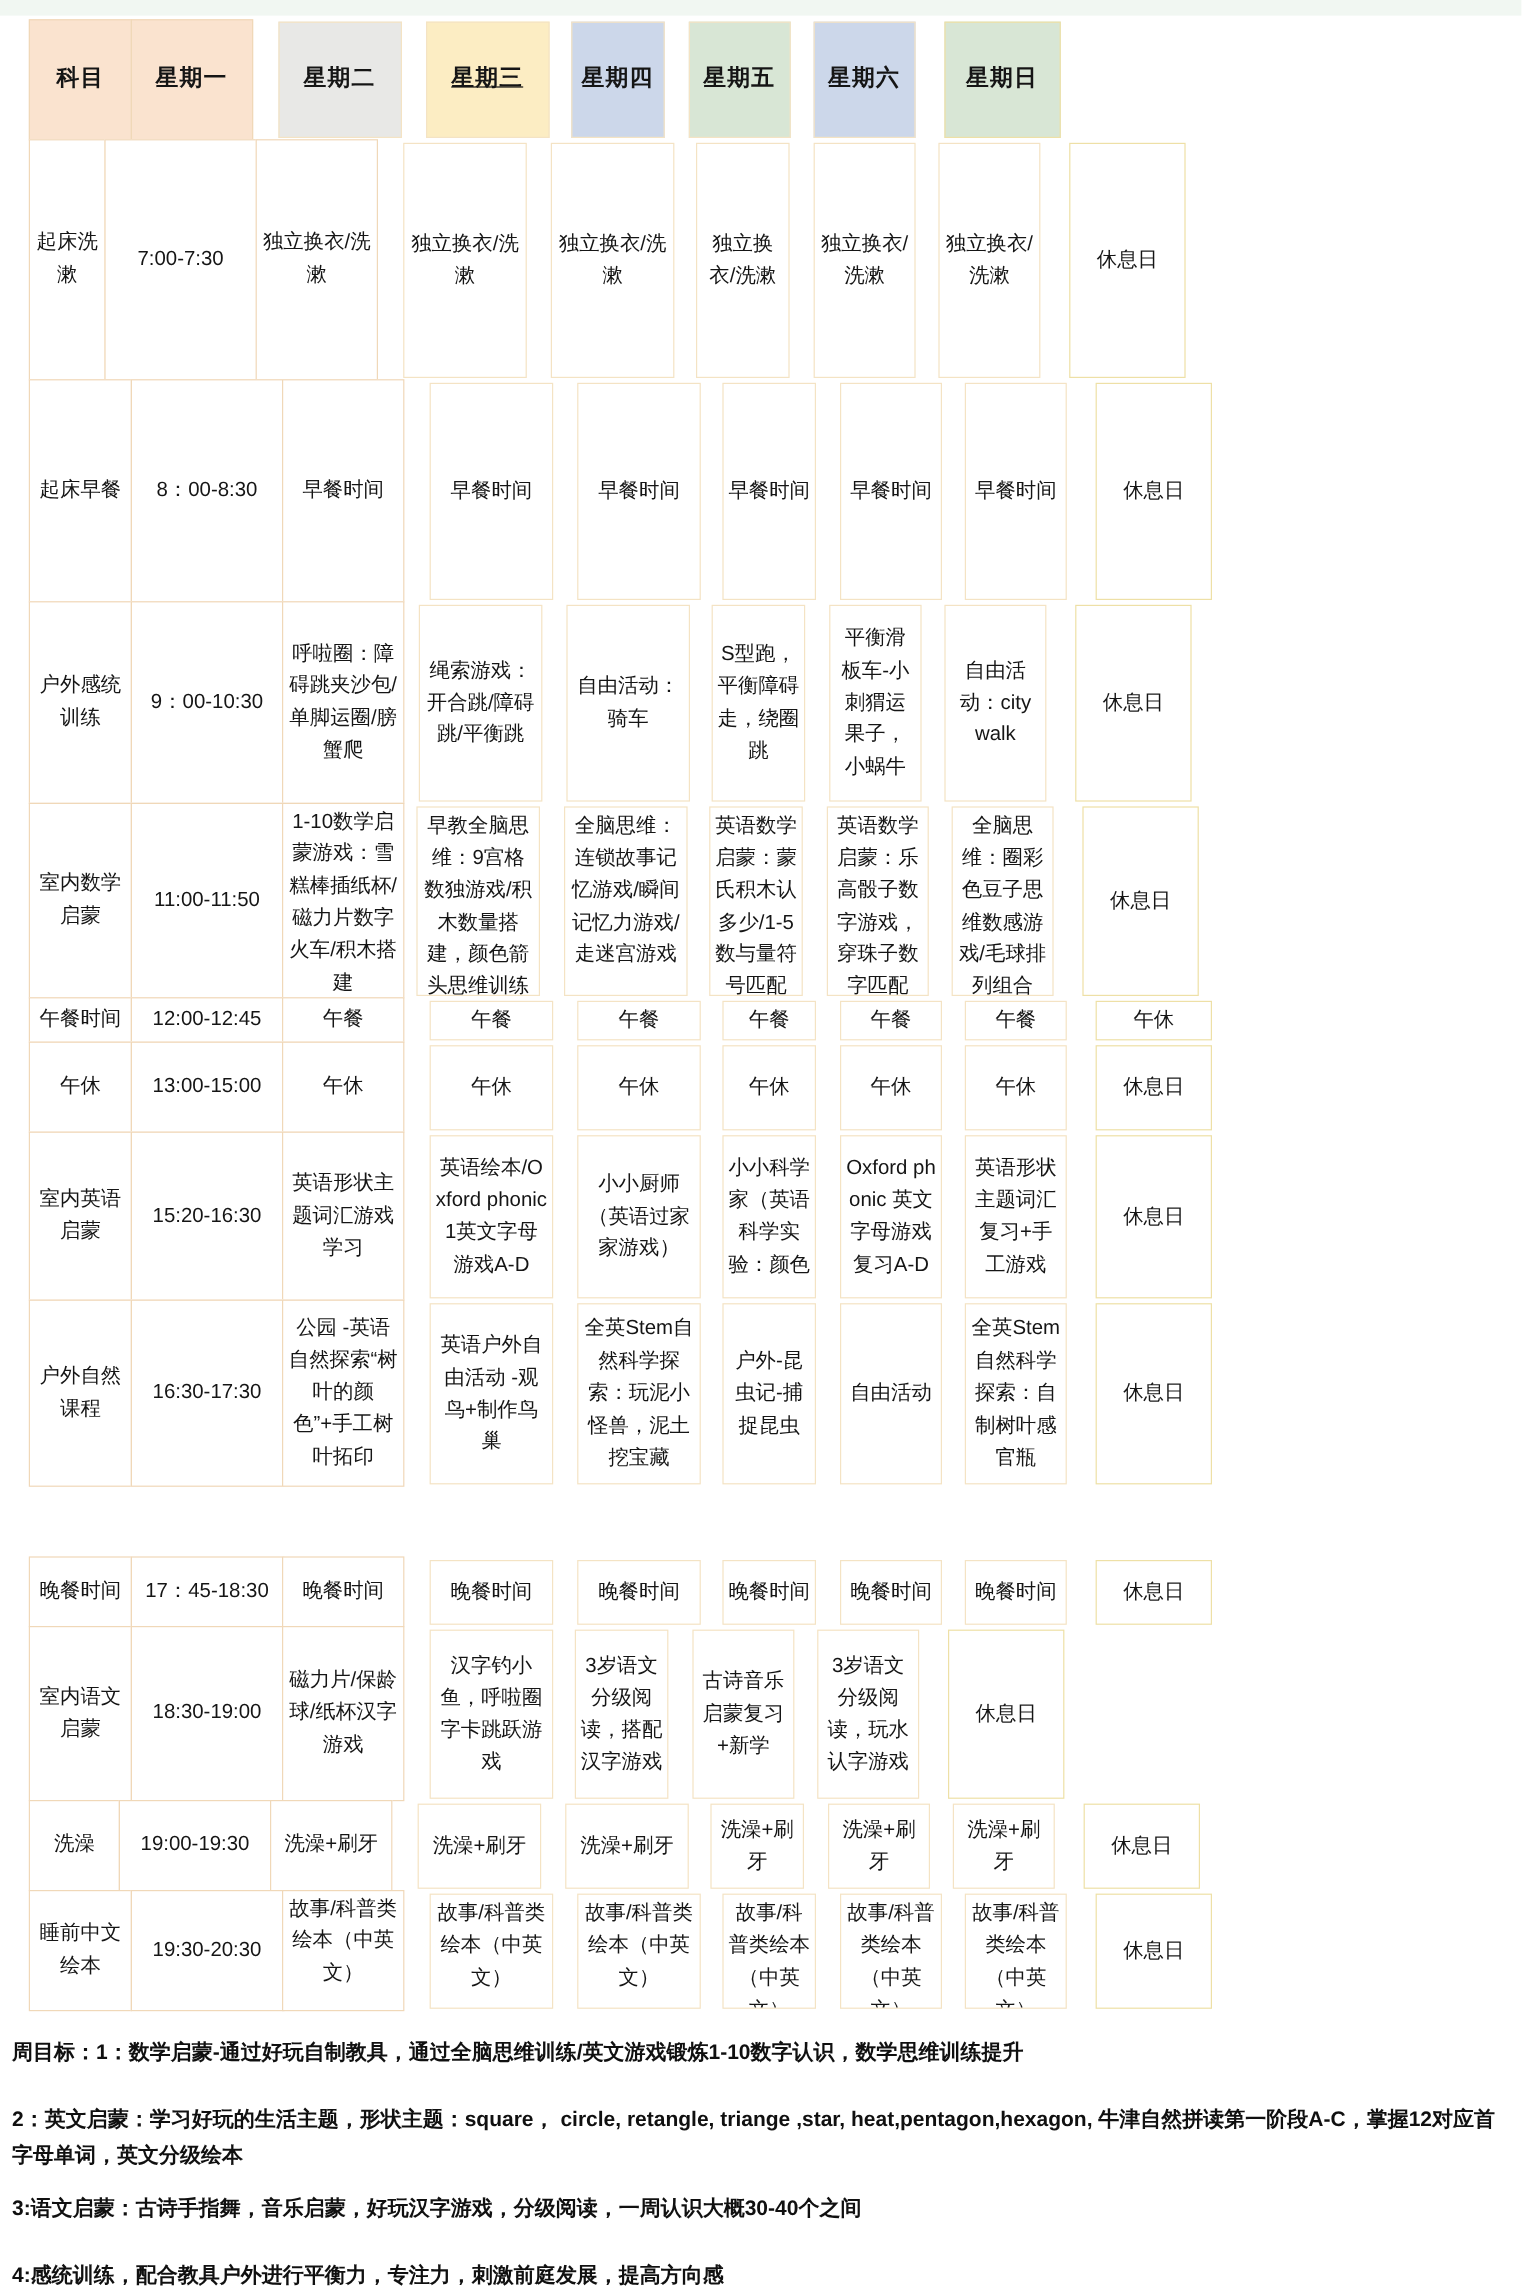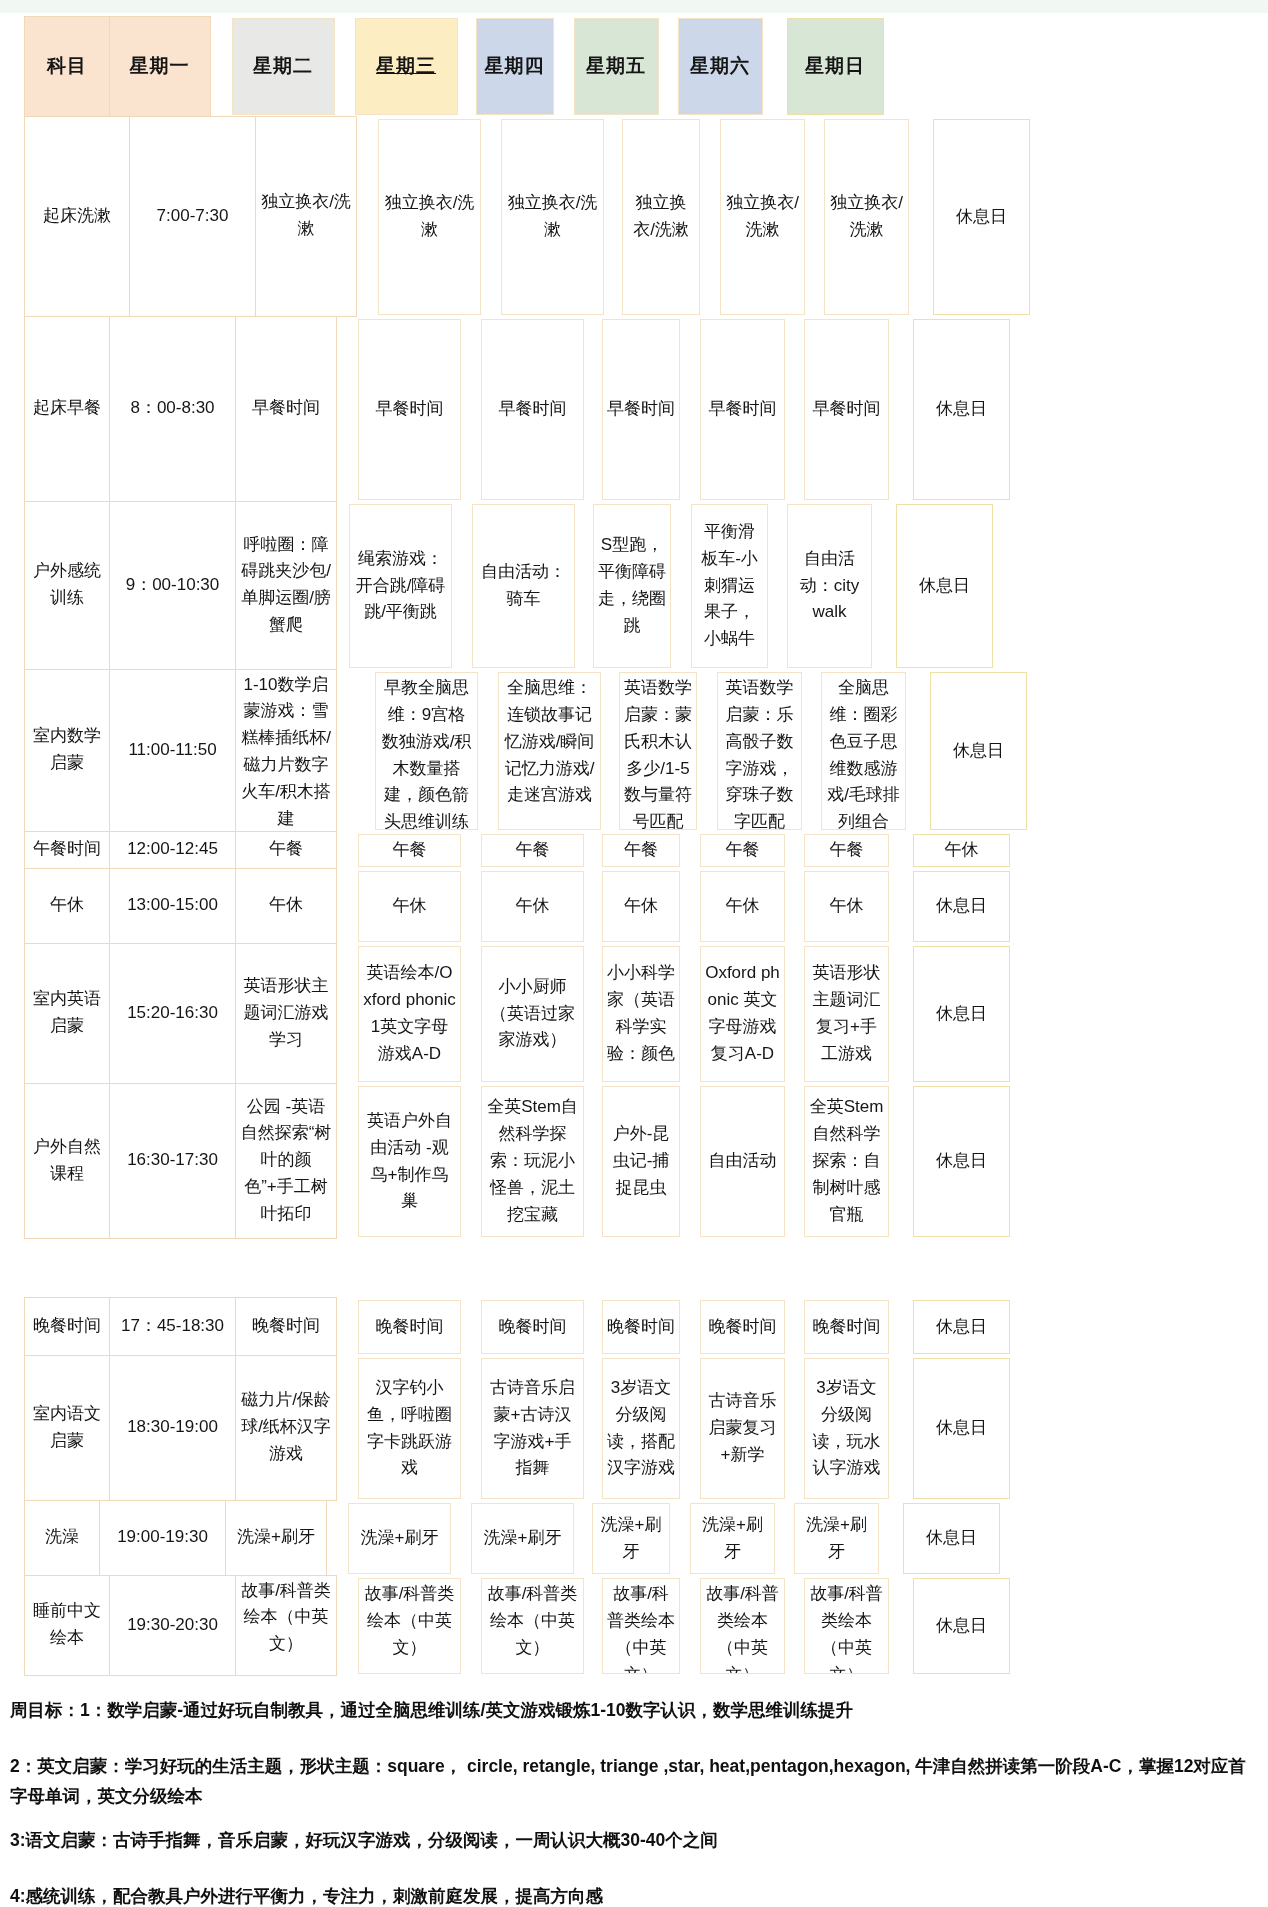--- a/index.html
+++ b/index.html
@@ -37,21 +37,21 @@
       <div class="cell c-subject lb hcell" style="width: 86px; margin-left: 0px; background: rgb(250, 227, 207);">科目</div>
       <div class="cell c-mon lb hcell" style="width: 102px; margin-left: -1.5px; background: rgb(250, 227, 207);">星期一</div>
       <div class="cell c-tue day hcell" style="width: 103px; margin-left: 21px; background: rgb(232, 232, 230);">星期二</div>
       <div class="cell c-wed day hcell" style="width: 103px; margin-left: 20px; background: rgb(252, 237, 195); text-decoration: underline;">星期三</div>
       <div class="cell c-thu day hcell" style="width: 78px; margin-left: 18px; background: rgb(204, 215, 234);">星期四</div>
       <div class="cell c-fri day hcell" style="width: 85px; margin-left: 20px; background: rgb(216, 230, 213);">星期五</div>
       <div class="cell c-sat day hcell" style="width: 85px; margin-left: 19px; background: rgb(204, 215, 234);">星期六</div>
       <div class="cell c-sun day hcell" style="width: 97px; margin-left: 24px; background: rgb(216, 230, 213);">星期日</div>
     </div>
     <div class="trow body" style="height: 200px;">
-      <div class="cell c-subject lb" style="width: 106px; margin-left: 0px;">起床洗漱</div>
+      <div class="cell c-subject lb" style="width: 64px; margin-left: 0px;">起床洗漱</div>
       <div class="cell c-time lb" style="width: 128px; margin-left: -1.5px;">7:00-7:30</div>
       <div class="cell c-mon lb" style="width: 102px; margin-left: -1.5px;">独立换衣/洗漱</div>
       <div class="cell c-tue day" style="width: 103px; margin-left: 21px;">独立换衣/洗漱</div>
       <div class="cell c-wed day" style="width: 103px; margin-left: 20px;">独立换衣/洗漱</div>
       <div class="cell c-thu day" style="width: 78px; margin-left: 18px;">独立换衣/洗漱</div>
       <div class="cell c-fri day" style="width: 85px; margin-left: 20px;">独立换衣/洗漱</div>
       <div class="cell c-sat day" style="width: 85px; margin-left: 19px;">独立换衣/洗漱</div>
       <div class="cell c-sun day" style="width: 97px; margin-left: 24px;">休息日</div>
     </div>
     <div class="trow body" style="height: 185px;">
@@ -73,21 +73,21 @@
       <div class="cell c-wed day" style="width: 103px; margin-left: 20px;">自由活动：骑车</div>
       <div class="cell c-thu day" style="width: 78px; margin-left: 18px;">S型跑，平衡障碍走，绕圈跳</div>
       <div class="cell c-fri day" style="width: 77px; margin-left: 20px;">平衡滑板车-小刺猬运果子，小蜗牛</div>
       <div class="cell c-sat day" style="width: 85px; margin-left: 19px;">自由活动：city walk</div>
       <div class="cell c-sun day" style="width: 97px; margin-left: 24px;">休息日</div>
     </div>
     <div class="trow body" style="height: 162px;">
       <div class="cell c-subject lb" style="width: 86px; margin-left: 0px;">室内数学启蒙</div>
       <div class="cell c-time lb" style="width: 128px; margin-left: -1.5px;">11:00-11:50</div>
       <div class="cell c-mon lb top-align" style="width: 102px; margin-left: -1.5px;">1-10数学启蒙游戏：雪糕棒插纸杯/磁力片数字火车/积木搭建</div>
-      <div class="cell c-tue day top-align" style="width: 103px; margin-left: 38px;">早教全脑思维：9宫格数独游戏/积木数量搭建，颜色箭头思维训练</div>
+      <div class="cell c-tue day top-align" style="width: 103px; margin-left: 10px;">早教全脑思维：9宫格数独游戏/积木数量搭建，颜色箭头思维训练</div>
       <div class="cell c-wed day top-align" style="width: 103px; margin-left: 20px;">全脑思维：连锁故事记忆游戏/瞬间记忆力游戏/走迷宫游戏</div>
       <div class="cell c-thu day top-align" style="width: 78px; margin-left: 18px;">英语数学启蒙：蒙氏积木认多少/1-5数与量符号匹配</div>
       <div class="cell c-fri day top-align" style="width: 85px; margin-left: 20px;">英语数学启蒙：乐高骰子数字游戏，穿珠子数字匹配</div>
       <div class="cell c-sat day top-align" style="width: 85px; margin-left: 19px;">全脑思维：圈彩色豆子思维数感游戏/毛球排列组合</div>
       <div class="cell c-sun day" style="width: 97px; margin-left: 24px;">休息日</div>
     </div>
     <div class="trow body" style="height: 37px;">
       <div class="cell c-subject lb" style="width: 86px; margin-left: 0px;">午餐时间</div>
       <div class="cell c-time lb" style="width: 128px; margin-left: -1.5px;">12:00-12:45</div>
       <div class="cell c-mon lb" style="width: 102px; margin-left: -1.5px;">午餐</div>
@@ -141,21 +141,20 @@
       <div class="cell c-thu day" style="width: 78px; margin-left: 18px;">晚餐时间</div>
       <div class="cell c-fri day" style="width: 85px; margin-left: 20px;">晚餐时间</div>
       <div class="cell c-sat day" style="width: 85px; margin-left: 19px;">晚餐时间</div>
       <div class="cell c-sun day" style="width: 97px; margin-left: 24px;">休息日</div>
     </div>
     <div class="trow body" style="height: 145px;">
       <div class="cell c-subject lb" style="width: 86px; margin-left: 0px;">室内语文启蒙</div>
       <div class="cell c-time lb" style="width: 128px; margin-left: -1.5px;">18:30-19:00</div>
       <div class="cell c-mon lb" style="width: 102px; margin-left: -1.5px;">磁力片/保龄球/纸杯汉字游戏</div>
       <div class="cell c-tue day" style="width: 103px; margin-left: 21px;">汉字钓小鱼，呼啦圈字卡跳跃游戏</div>
-      <div class="cell c-wed day" style="width: 103px; margin-left: 20px;">古诗音乐启蒙+古诗汉字游戏+手指舞</div>
       <div class="cell c-thu day" style="width: 78px; margin-left: 18px;">3岁语文分级阅读，搭配汉字游戏</div>
       <div class="cell c-fri day" style="width: 85px; margin-left: 20px;">古诗音乐启蒙复习+新学</div>
       <div class="cell c-sat day" style="width: 85px; margin-left: 19px;">3岁语文分级阅读，玩水认字游戏</div>
       <div class="cell c-sun day" style="width: 97px; margin-left: 24px;">休息日</div>
     </div>
     <div class="trow body" style="height: 75px;">
       <div class="cell c-subject lb" style="width: 76px; margin-left: 0px;">洗澡</div>
       <div class="cell c-time lb" style="width: 128px; margin-left: -1.5px;">19:00-19:30</div>
       <div class="cell c-mon lb" style="width: 102px; margin-left: -1.5px;">洗澡+刷牙</div>
       <div class="cell c-tue day" style="width: 103px; margin-left: 21px;">洗澡+刷牙</div>

